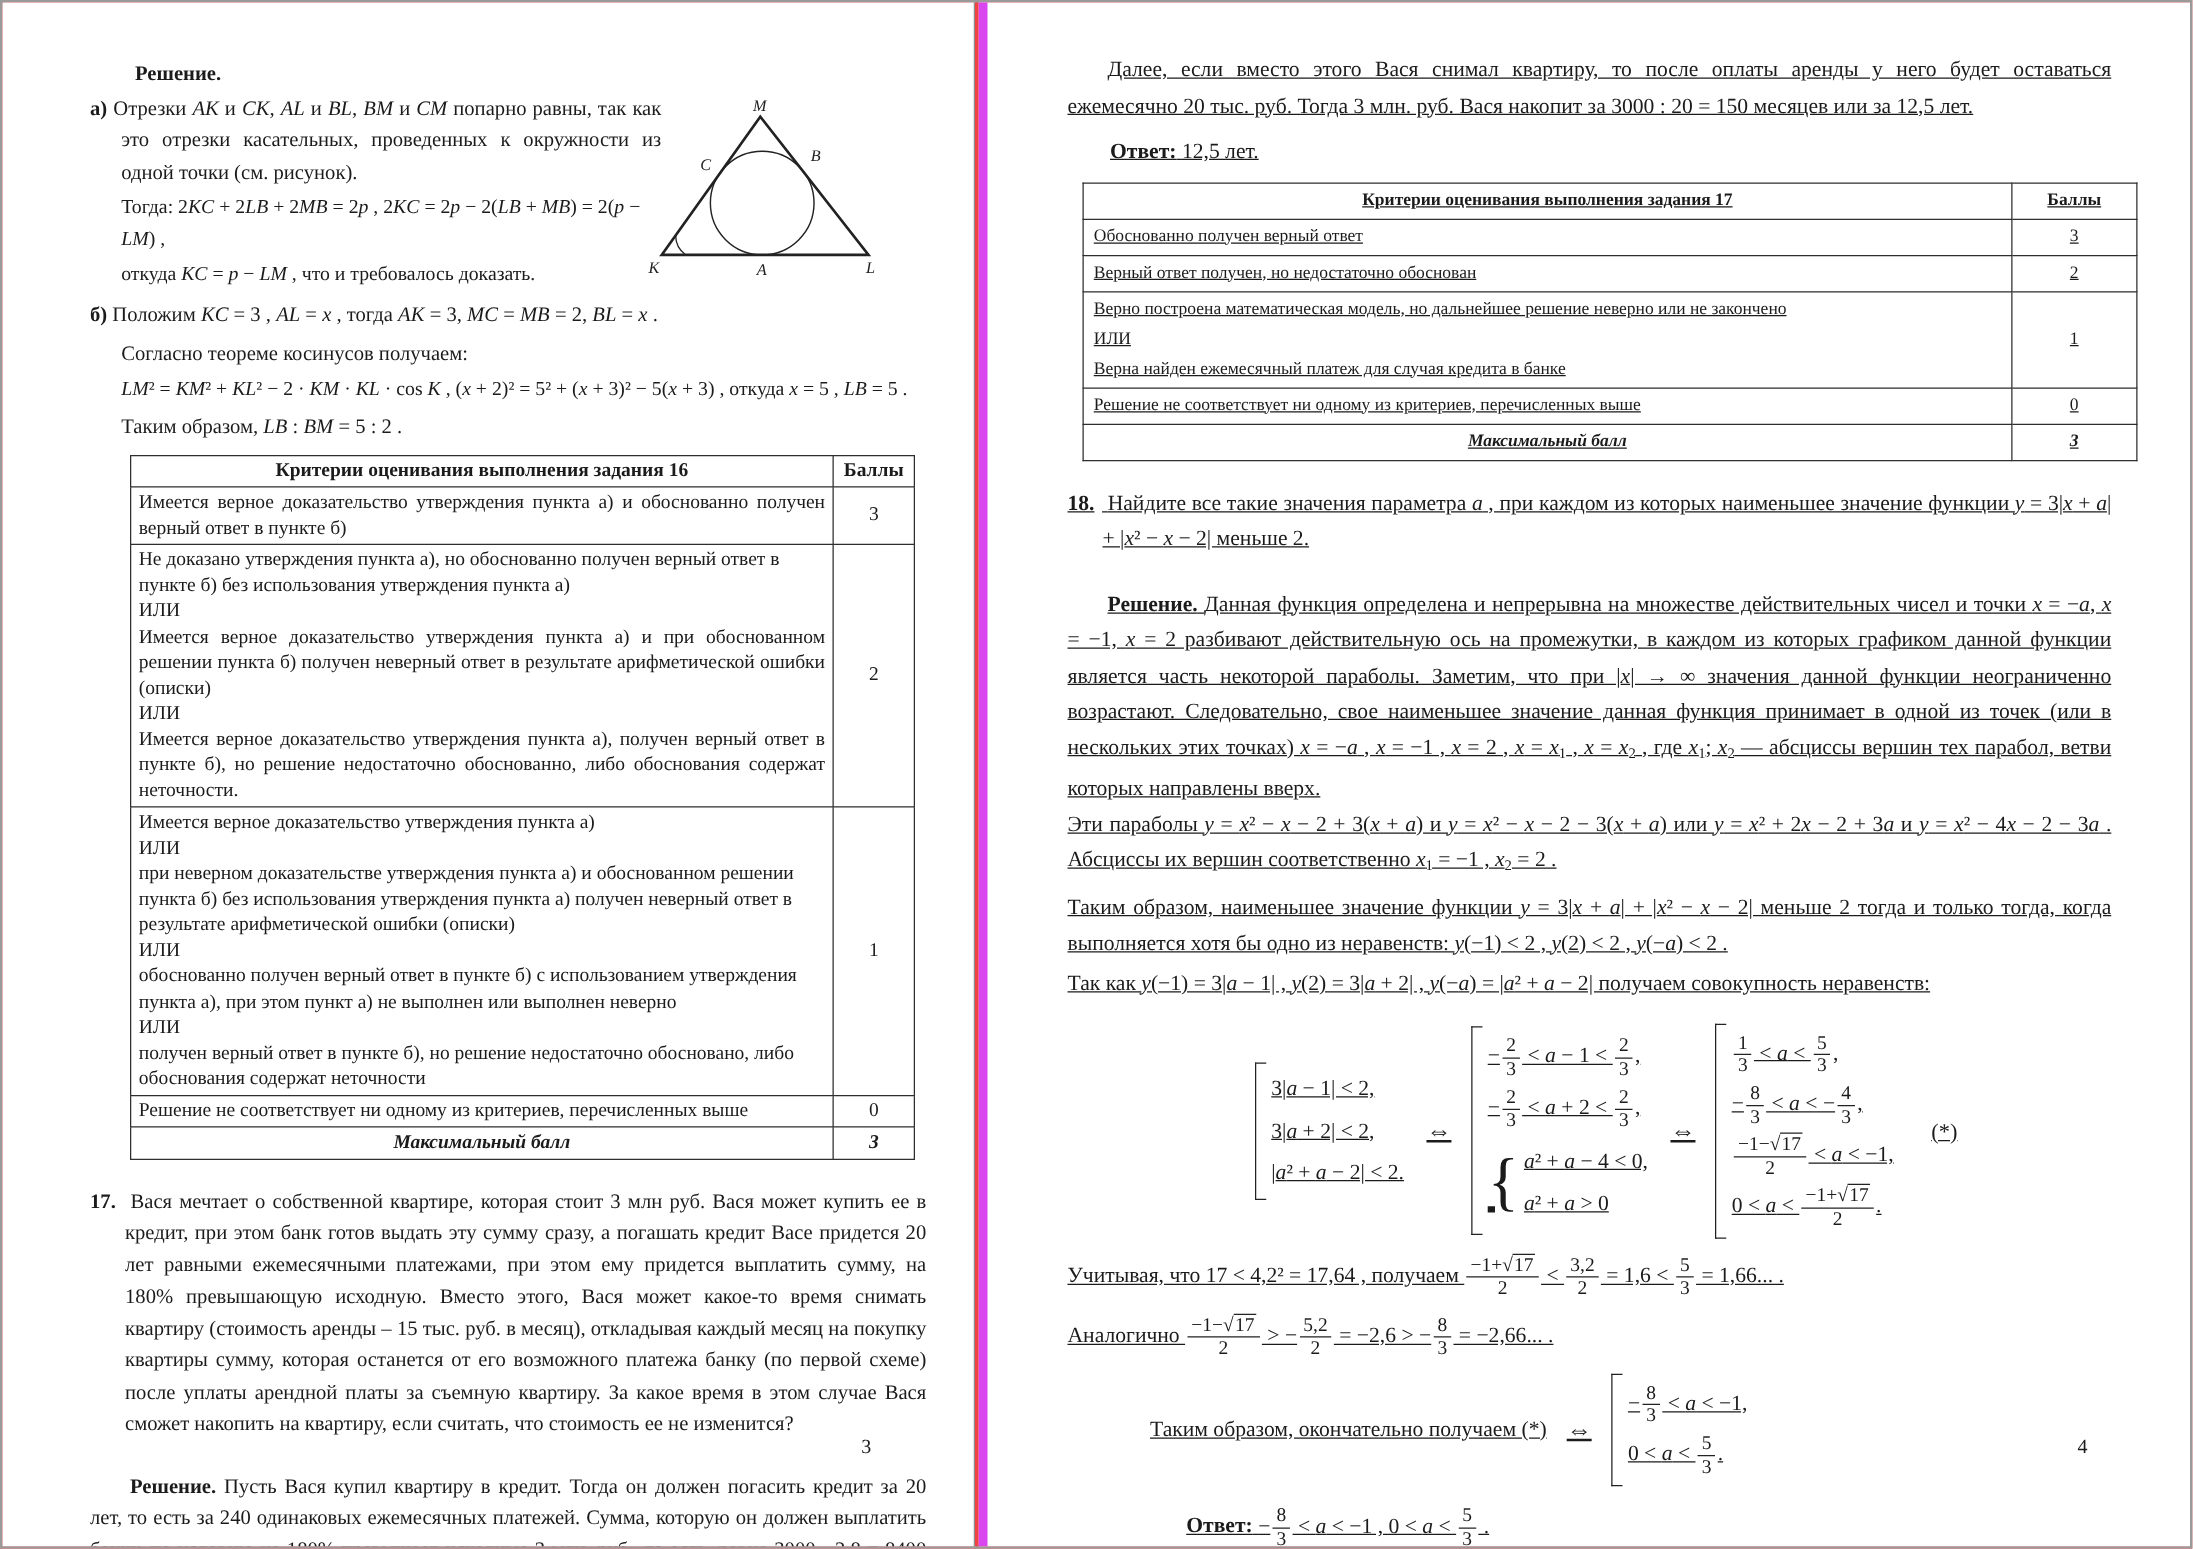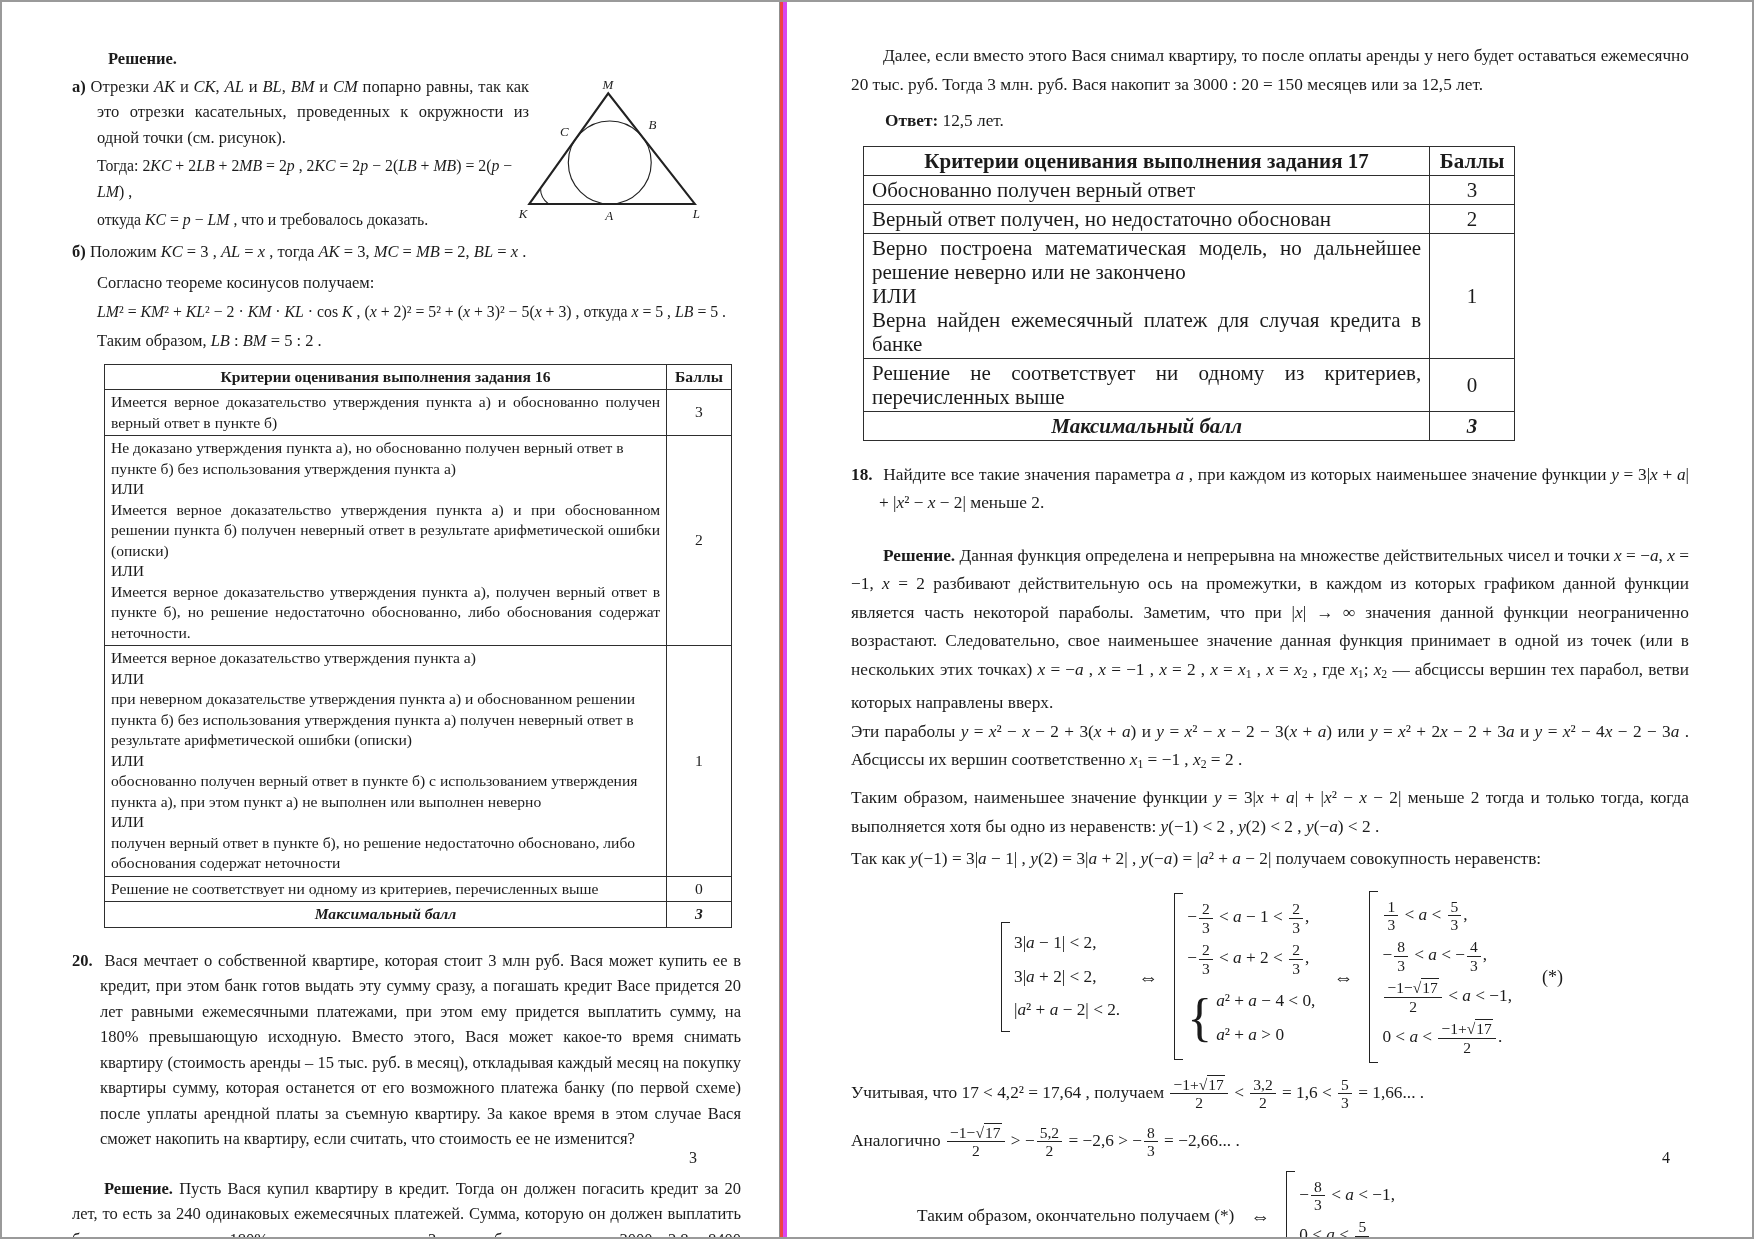--- a/index.html
+++ b/index.html
@@ -1,42 +1,42 @@
 <!DOCTYPE html>
 <html><head>
 <meta charset="utf-8">
 <style>
   * { margin:0; padding:0; box-sizing:border-box; }
   html,body { background:#d9d9d9; }
   body { font-family:"Liberation Serif","DejaVu Serif",serif; color:#1b1b1b; }
   .spread { width:1754px; height:1239px; background:#ef4444; border:2px solid #9a9a9a; display:flex; gap:3px; }
   .page { position:relative; background:#ffffff; height:100%; overflow:hidden; }
   .page-3 { width:778px; min-width:778px; border-right:1px solid #8f8f8f; }
-  .page-4 { flex:1; border-left:4px solid #d946ef; }
+  .page-4 { flex:1; border-left:7px solid #d946ef;text-decoration:underline; }
   .c3 { padding:44px 38px 0 70px; font-size:16.5px; line-height:25.5px; }
   .c4 { padding:40px 63px 0 64px; font-size:17.3px; line-height:28.5px; }
   .just { text-align:justify; }
   b.lbl { font-weight:bold; }
   .sol-head { font-weight:bold; margin-left:36px; margin-bottom:2px; }
   .hang { padding-left:25px; text-indent:-25px; }
   .sub { padding-left:25px; }
   .fig { float:right; width:204px; height:152px; margin:2px 0 6px 8px; }
   .formula { font-size:15.8px; margin:3px 0; }
   .task { padding-left:28px; text-indent:-28px; margin-top:20px; }
   .task .num { font-weight:bold; padding-right:6px; }
   .soltext { text-indent:32px; margin-top:24px; }
   .ansline { margin-top:8px; }
   .pgnum { position:absolute; bottom:70px; right:82px; font-size:16px; }
   
   table.crit { border-collapse:collapse; margin-top:10px; }
   table.crit th, table.crit td { border:1.3px solid #2e2e2e; vertical-align:middle; }
   .t16 { margin-left:32px; width:628px; font-size:15.6px; line-height:20.5px; }
   .t16 .cc { width:563px; padding:2px 6px; }
   .t16 .sc { width:65px; text-align:center; }
-  .t17 { margin-left:12px; width:652px; font-size:21px; line-height:24px; }
+  .t17 { margin-left:12px; width:844px; font-size:14px; line-height:24px; }
   .t17 .cc { width:645px; padding:2px 8px; }
   .t17 .sc { width:87px; text-align:center; }
   .crit th { font-weight:bold; text-align:center; padding:2px 4px; }
   .crit .cell-pre { white-space:pre-line; text-align:justify; }
   .crit .foot { font-weight:bold; font-style:italic; text-align:center; }
   
   i { font-style:italic; }
   .frac { display:inline-flex; flex-direction:column; text-align:center; vertical-align:middle; line-height:1.12; font-size:0.9em; margin:0 2px; }
   .fn { padding:0 3px; border-bottom:1.2px solid #222; display:block; }
   .fd { padding:0 3px; display:block; }
@@ -136,21 +136,21 @@
           <td class="sc">0</td>
         </tr>
         <tr>
           <td class="cc foot">Максимальный балл</td>
           <td class="sc foot">3</td>
         </tr>
       </tbody>
         </table>
 
       <div class="task just">
-        <span class="num">20.</span>
+        <span class="num">17.</span>
         <span>Вася мечтает о собственной квартире, которая стоит 3 млн руб. Вася может купить ее в кредит, при этом банк готов выдать эту сумму сразу, а погашать кредит Васе придется 20 лет равными ежемесячными платежами, при этом ему придется выплатить сумму, на 180% превышающую исходную. Вместо этого, Вася может какое-то время снимать квартиру (стоимость аренды – 15 тыс. руб. в месяц), откладывая каждый месяц на покупку квартиры сумму, которая останется от его возможного платежа банку (по первой схеме) после уплаты арендной платы за съемную квартиру. За какое время в этом случае Вася сможет накопить на квартиру, если считать, что стоимость ее не изменится?</span>
       </div>
 
       <div class="soltext just">
         <b class="lbl">Решение.</b>
         <span>Пусть Вася купил квартиру в кредит. Тогда он должен погасить кредит за 20 лет, то есть за 240 одинаковых ежемесячных платежей. Сумма, которую он должен выплатить банку, по условию на 180% превышает исходные 3 млн. руб., то есть, равна 3000 · 2,8 = 8400 тыс. руб. Разделив эту сумму на 240, получаем ежемесячный платеж, равный 35 тыс. руб.</span>
       </div>
 
     </div>
     <div class="pgnum">3</div>

